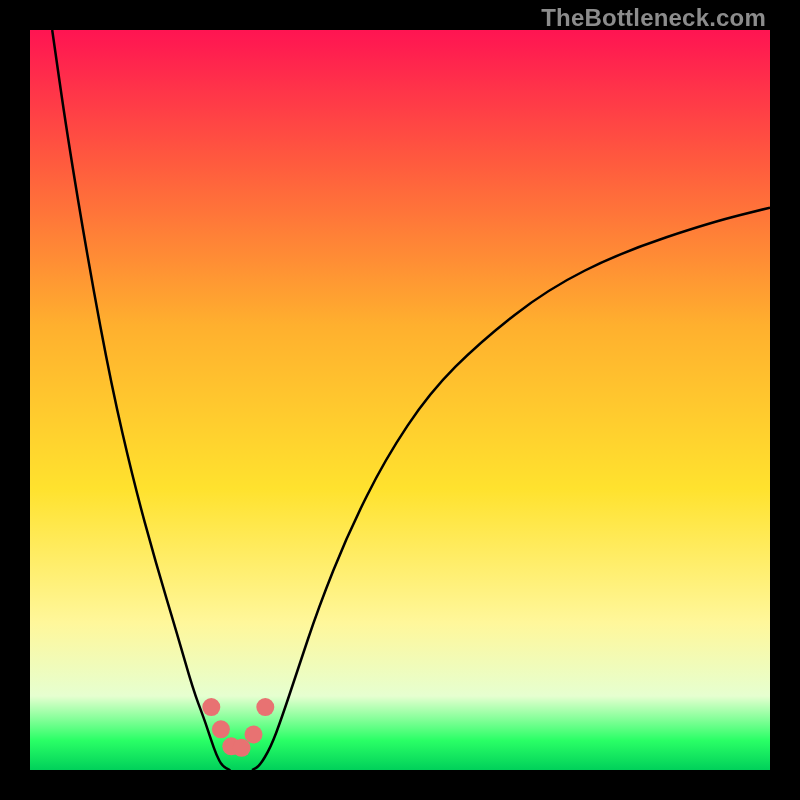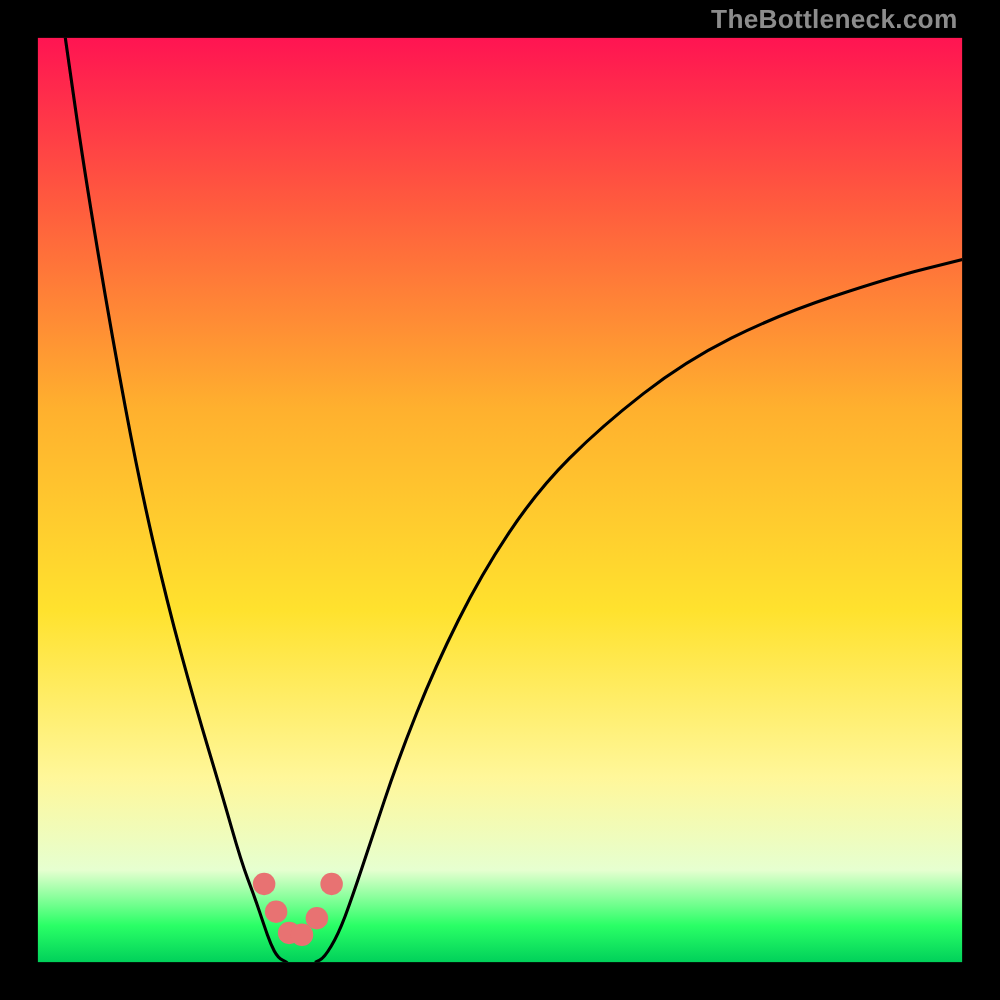--- a/index.html
+++ b/index.html
@@ -31,21 +31,21 @@
     left: 0;
     top: 0;
     width: 100%;
     height: 100%;
   }
   .watermark {
     position: absolute;
     top: 4px;
     right: 34px;
     font-family: Arial, Helvetica, sans-serif;
-    font-size: 21px;
+    font-size: 24px;
     font-weight: 600;
     color: #8c8c8c;
     letter-spacing: 0.2px;
   }
   svg.curve {
     position: absolute;
     left: 0;
     top: 0;
     width: 100%;
     height: 100%;

